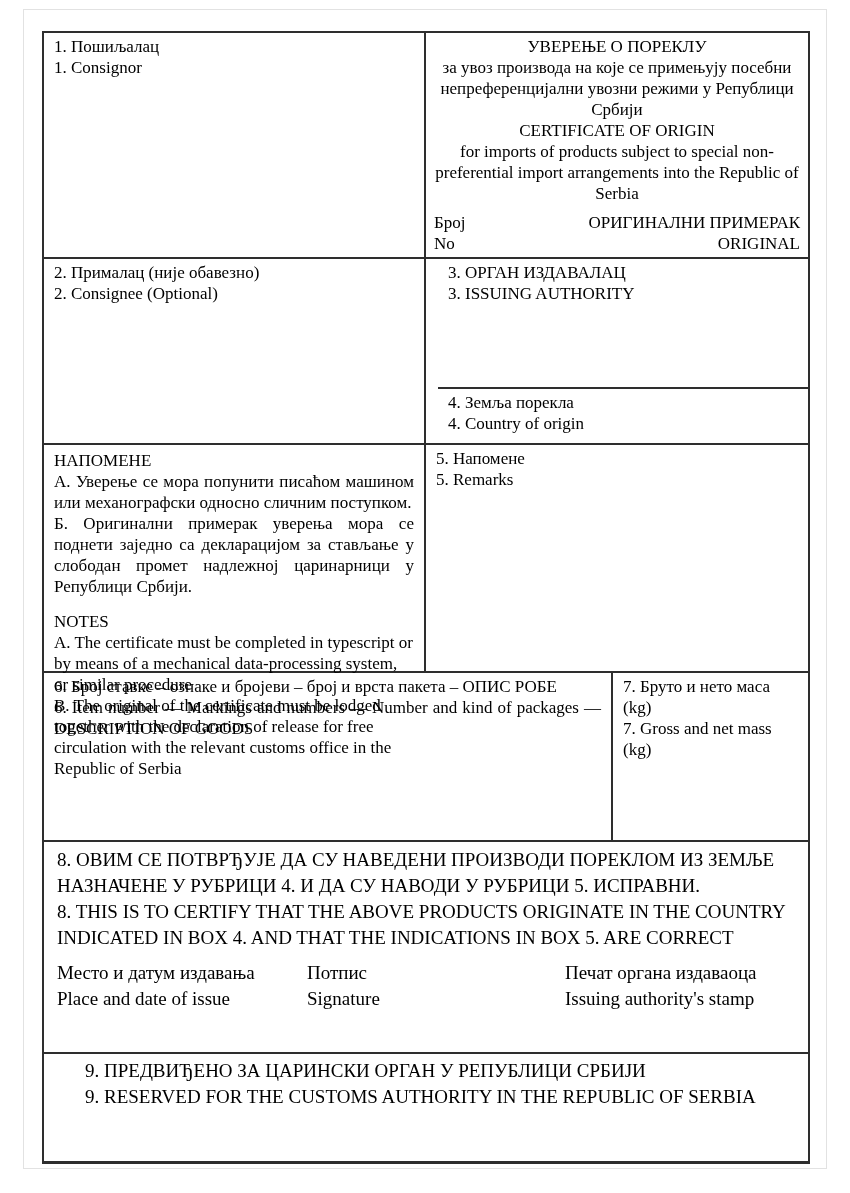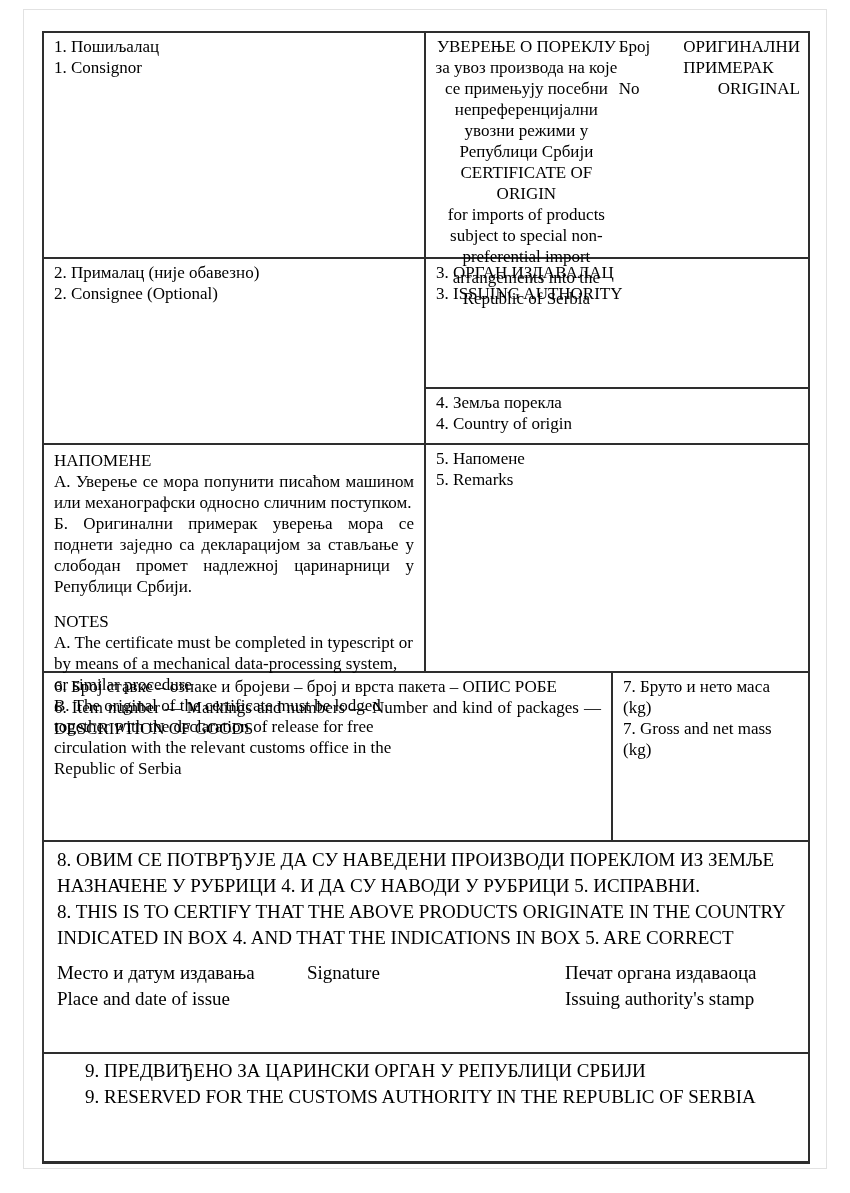--- a/index.html
+++ b/index.html
@@ -22,24 +22,24 @@
   }
   .row { display: flex; }
   .row + .row { border-top: 2px solid #2e2e2e; }
   .r1 { height: 224px; }
   .r2 { height: 186px; }
   .r3 { height: 228px; }
   .r4 { height: 169px; }
   .r5 { height: 212px; }
   .r6 { height: 109px; padding-left: 28px; }
   .cl { width: 382px; border-right: 2px solid #2e2e2e; }
-  .cr { flex: 1; display: flex; flex-direction: column; }
+  .cr { flex: 1; display: flex; flex-direction: column; padding-left: 12px; }
   .cell-pad { padding: 3px 10px; }
   .hdrcell {
-    flex: 1; display: flex; flex-direction: row;
+    flex: 1; display: flex; flex-direction: column;
     justify-content: space-between; padding: 3px 8px 3px 8px;
   }
   .hdr { text-align: center; }
   .numblock { }
   .numrow { display: flex; justify-content: space-between; gap: 33px; }
   .box3 { height: 130px; border-bottom: 2px solid #2e2e2e; padding: 3px 10px; }
   .box4 { flex: 1; padding: 3px 10px; }
   .notes { padding: 5px 10px 3px 10px; }
   .notes .just { text-align: justify; }
   .notes .en-block { margin-top: 14px; }
@@ -131,20 +131,21 @@
     <div class="row r5 big">
       <div class="box8">
         <div>8. ОВИМ СЕ ПОТВРЂУЈЕ ДА СУ НАВЕДЕНИ ПРОИЗВОДИ ПОРЕКЛОМ ИЗ ЗЕМЉЕ НАЗНАЧЕНЕ У РУБРИЦИ 4. И ДА СУ НАВОДИ У РУБРИЦИ 5. ИСПРАВНИ.</div>
         <div>8. THIS IS TO CERTIFY THAT THE ABOVE PRODUCTS ORIGINATE IN THE COUNTRY INDICATED IN BOX 4. AND THAT THE INDICATIONS IN BOX 5. ARE CORRECT</div>
         <div class="sigrow">
           <div class="sigcol1">
             <div>Место и датум издавања</div>
             <div>Place and date of issue</div>
           </div>
           <div class="sigcol2">
+            <div>Потпис</div>
             <div>Signature</div>
           </div>
           <div class="sigcol3">
             <div>Печат органа издаваоца</div>
             <div>Issuing authority's stamp</div>
           </div>
         </div>
       </div>
     </div>
 

